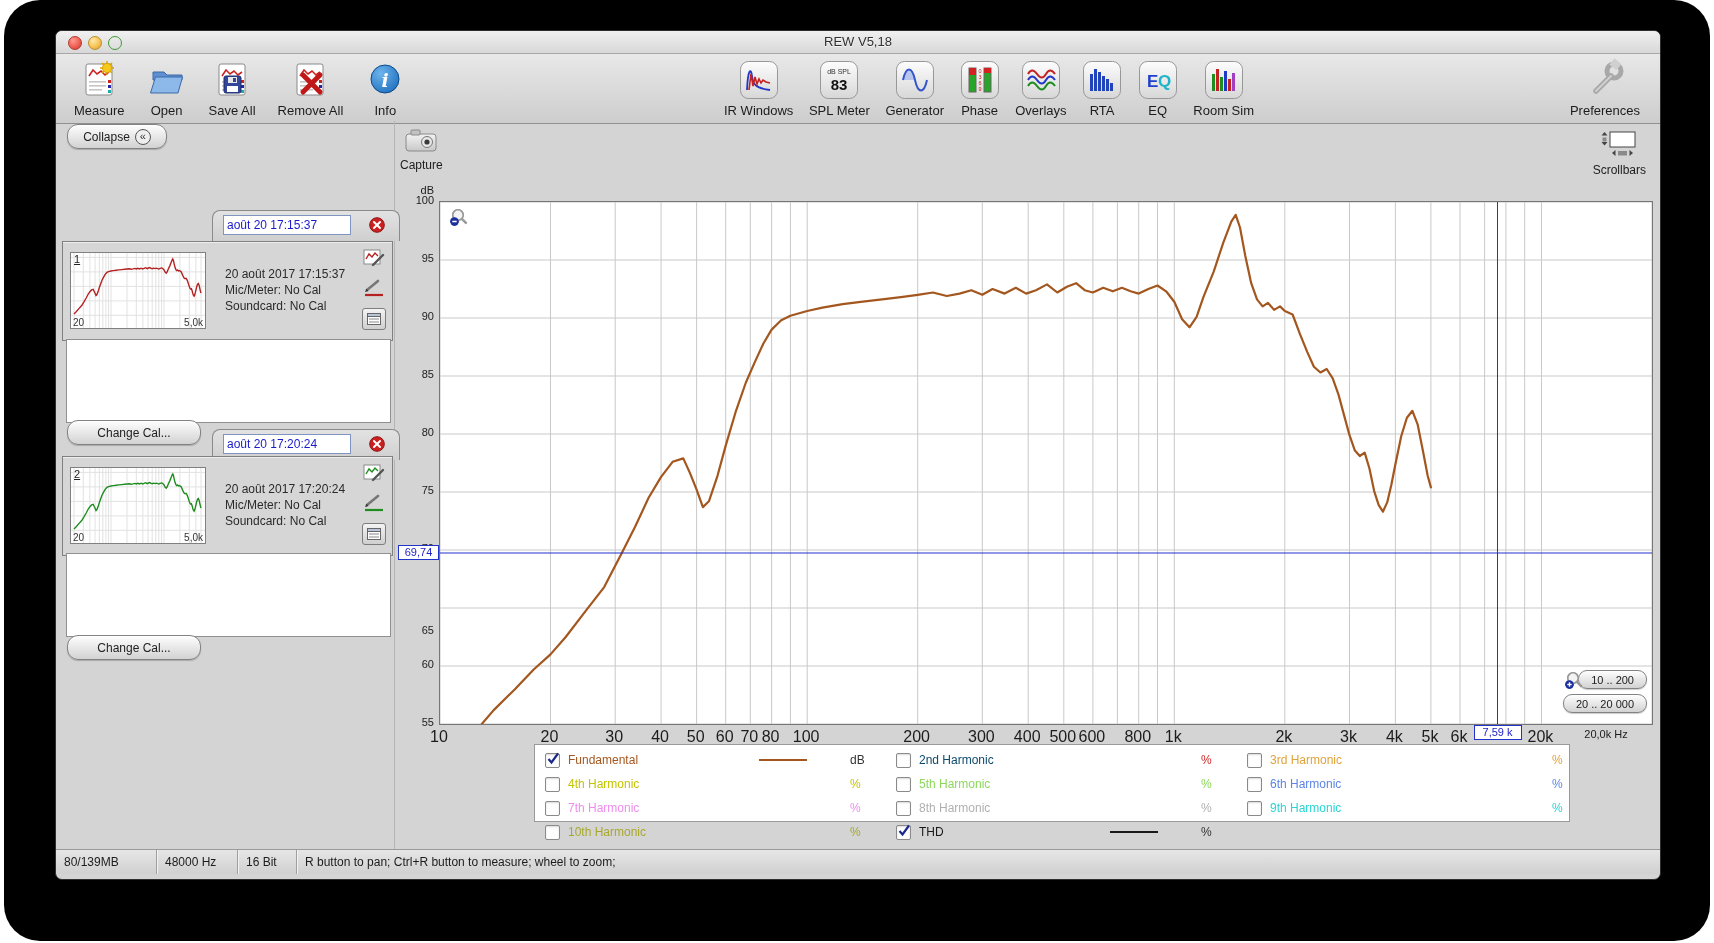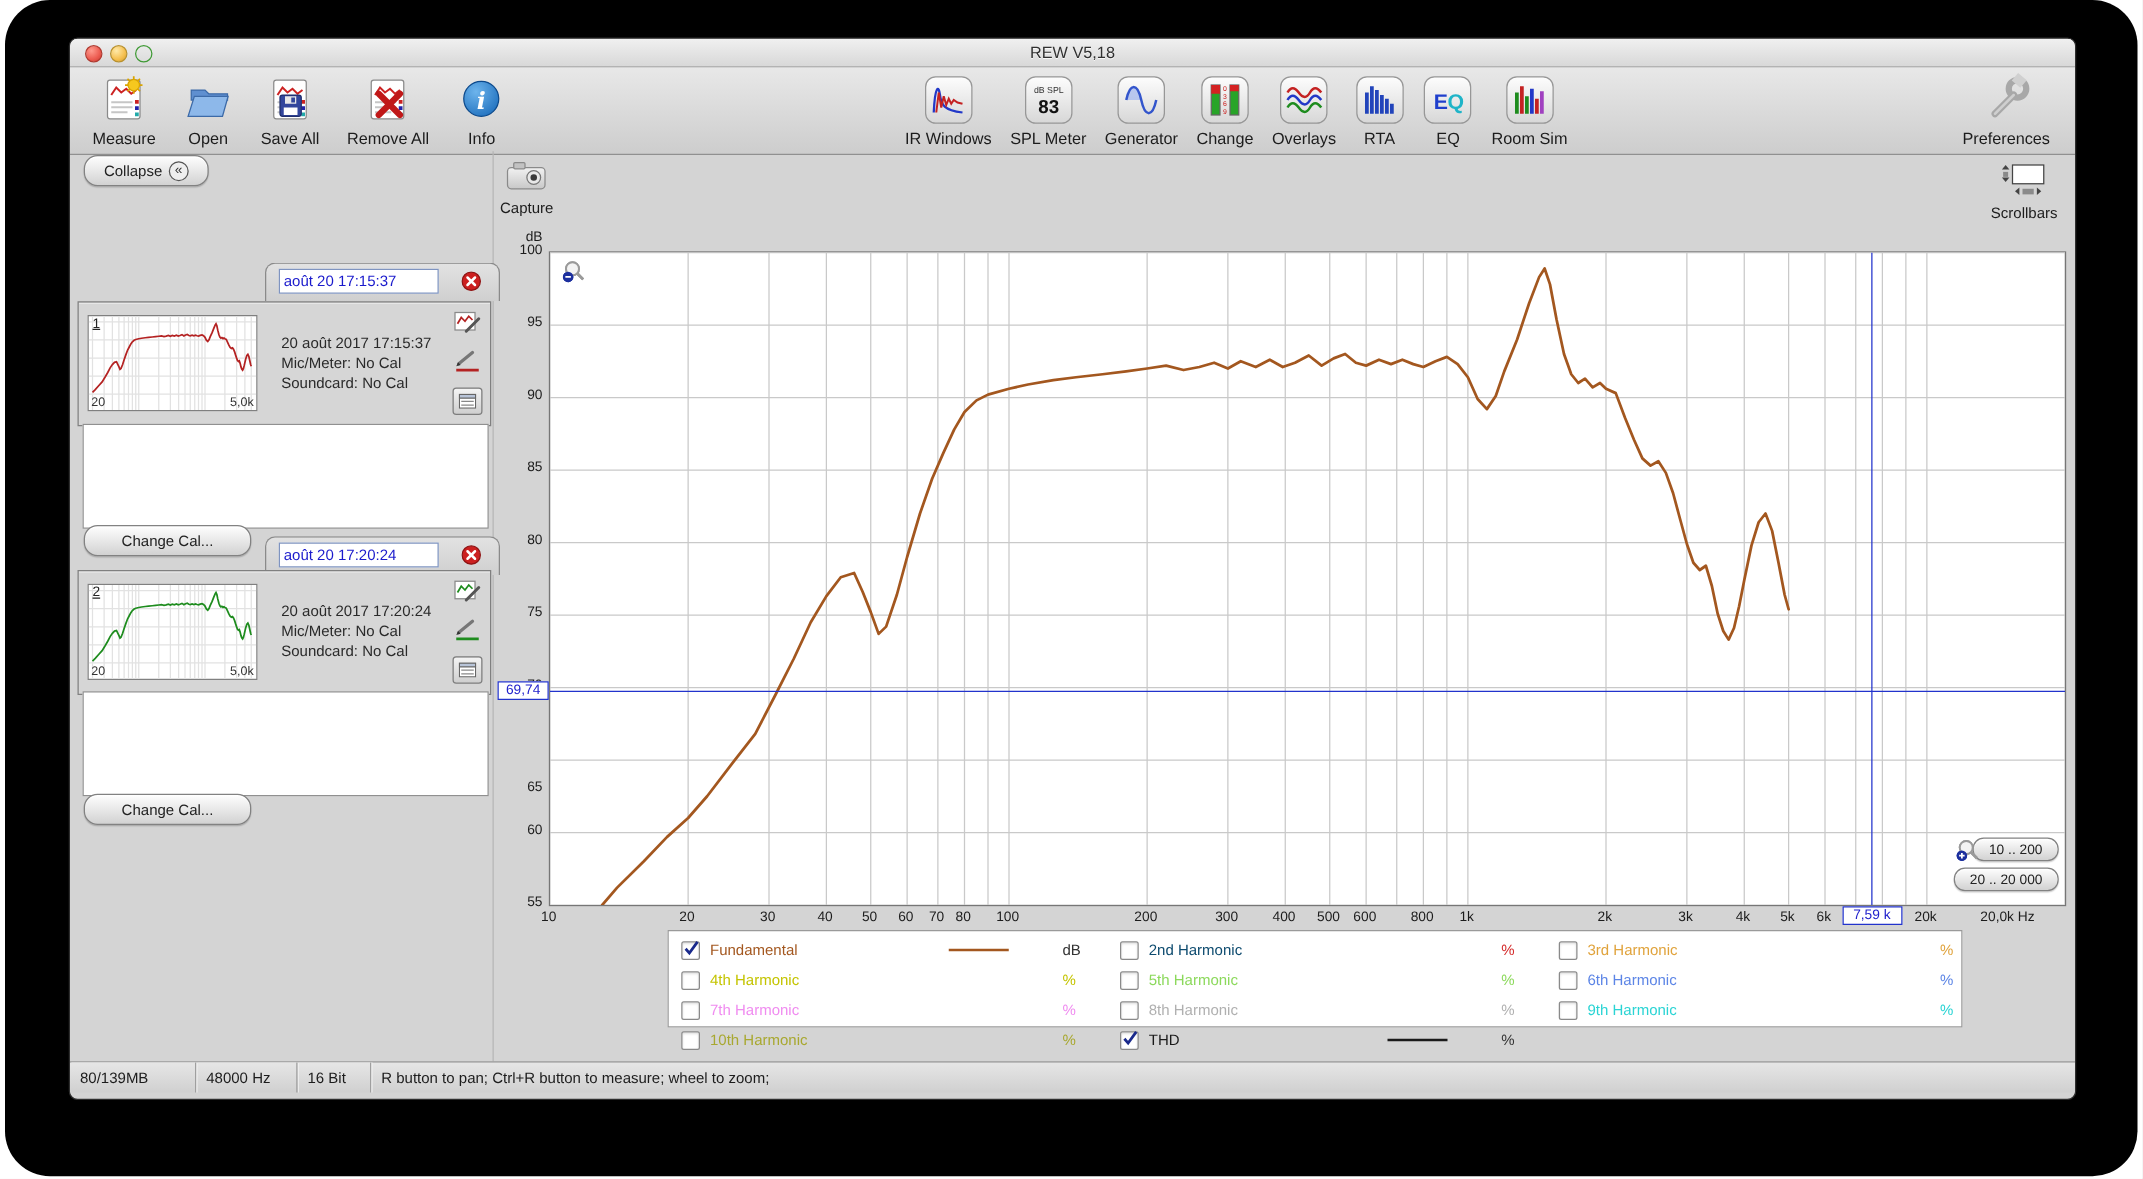--- a/index.html
+++ b/index.html
@@ -64,21 +64,21 @@
   .tab.active{background:linear-gradient(#b2b2b2,#c4c4c4);box-shadow:inset 0 1px 3px rgba(0,0,0,.35);}
   #graph-btns{position:absolute;right:14px;top:96px;display:flex;gap:24px;flex-direction:column;}
   .gb{display:flex;flex-direction:column;align-items:center;}
   .gb .ic{height:34px;display:flex;align-items:center;justify-content:center;}
   .gb .lb{font-size:12px;color:#1c1c1c;margin-top:2px;white-space:nowrap;}
   
   #chart-area{position:absolute;left:340px;top:130px;width:1264px;height:600px;}
   #plot{position:absolute;left:43px;top:40px;width:1212px;height:522px;background:#fff;border:1px solid #767676;}
   #plot svg{position:absolute;left:0;top:0;}
   .ytick{position:absolute;left:0;width:38px;text-align:right;font-size:11px;color:#1c1c1c;}
-  .xtick{position:absolute;top:567px;transform:translateX(-50%);font-size:11px;color:#1c1c1c;white-space:nowrap;}
+  .xtick{position:absolute;top:567px;transform:translateX(-50%);font-size:16px;color:#1c1c1c;white-space:nowrap;}
   #xend{position:absolute;top:567px;width:90px;text-align:center;font-size:11px;color:#1c1c1c;}
   #ylab-unit{position:absolute;left:0;top:23px;width:38px;text-align:right;font-size:11px;color:#1c1c1c;}
   .cursor-box{position:absolute;background:#fff;border:1px solid #2233cc;color:#2222cc;font-size:11px;
               text-align:center;line-height:13px;z-index:6;}
   #plot-zoom-tl{position:absolute;left:8px;top:5px;display:flex;flex-direction:column;gap:3px;z-index:5;}
   #plot-br{position:absolute;right:5px;bottom:6px;display:flex;flex-direction:column;align-items:flex-end;gap:5px;z-index:5;}
   .range-btn{height:17px;padding:0 12px;border-radius:9px;font-size:11px;}
   #plot-br .mags{display:flex;gap:8px;margin-right:4px;}
   
   #legend{position:absolute;left:478px;top:713px;width:1036px;height:78px;background:#fff;border:1px solid #9a9a9a;
@@ -259,21 +259,21 @@
               <rect x="9" y="8" width="7" height="24" fill="#28a428" stroke="#666"></rect>
               <rect x="9" y="8" width="7" height="7" fill="#d42222"></rect>
       <rect x="24" y="8" width="7" height="24" fill="#28a428" stroke="#666"></rect>
               <rect x="24" y="8" width="7" height="5" fill="#d42222"></rect>
       <text x="20" y="13" text-anchor="middle" font-size="5.5" fill="#c22">0</text>
               <text x="20" y="19" text-anchor="middle" font-size="5.5" fill="#c22">3</text>
       <text x="20" y="25" text-anchor="middle" font-size="5.5" fill="#c22">6</text>
               <text x="20" y="31" text-anchor="middle" font-size="5.5" fill="#c22">9</text>
             </svg>
           </span>
-          <span class="lb">Change</span>
+          <span class="lb">Phase</span>
         </div>
         <div class="tb-item">
           <span class="ic">
             <svg width="40" height="40" viewBox="0 0 40 40">
               <defs>
                 <linearGradient id="g0" x1="0" y1="0" x2="0" y2="1">
                   <stop offset="0" stop-color="#fdfdfd"></stop>
                   <stop offset="1" stop-color="#d7d7d7"></stop>
                 </linearGradient>
               </defs>

